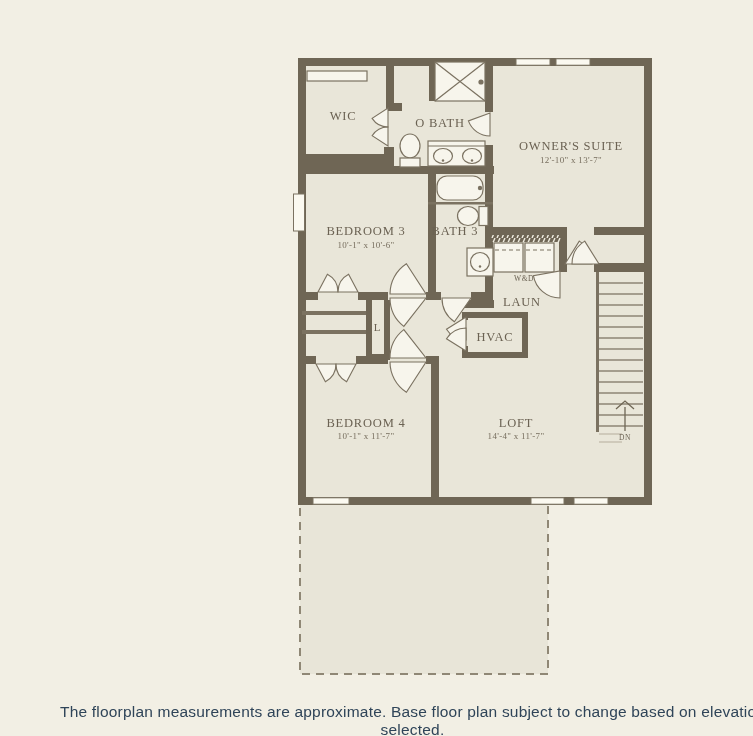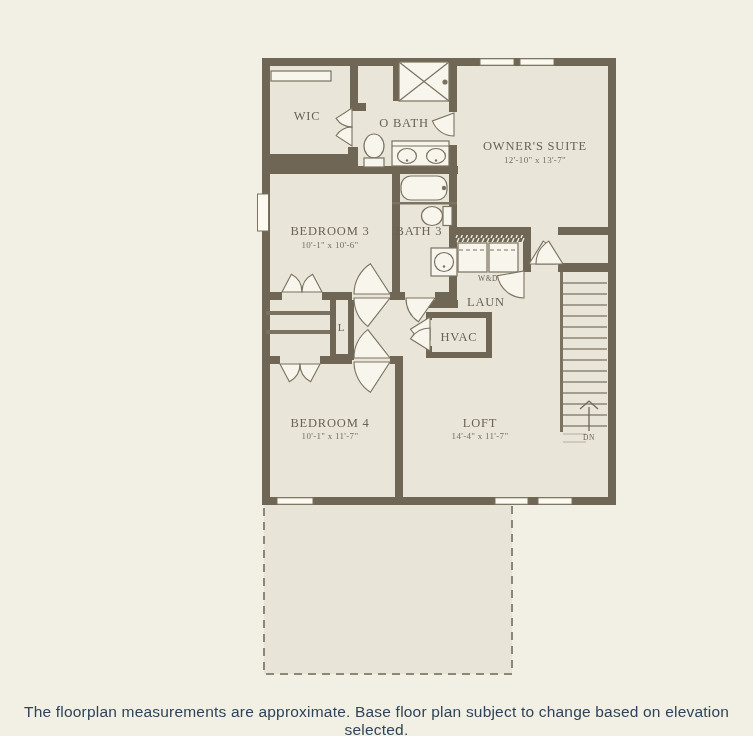--- a/index.html
+++ b/index.html
@@ -3,21 +3,21 @@
 <meta charset="utf-8">
 <style>
   html,body{margin:0;padding:0;}
   body{
     width:753px;height:736px;
     background:#f2efe4;
     font-family:"Liberation Sans", sans-serif;
     position:relative;
     overflow:hidden;
   }
-  .stage{position:relative;width:600px;height:736px;}
+  .stage{position:relative;width:600px;height:736px;margin-left:36px;}
   svg{position:absolute;left:0;top:0;}
   .wall{fill:#6f6655;}
   .thinwall{fill:#7b7261;}
   .win{fill:#fbf9f0;stroke:#7b7261;stroke-width:1;}
   .fx{fill:#f7f5ec;stroke:#7b7261;stroke-width:1.2;}
   .fxline{stroke:#7b7261;stroke-width:1.2;fill:none;}
   .leaf{fill:#f7f5ec;stroke:#7b7261;stroke-width:1.1;}
   .tread{stroke:#8d8474;stroke-width:1.4;}
   .faint{stroke:#b5ad9c;stroke-width:1;}
   .room-label{

